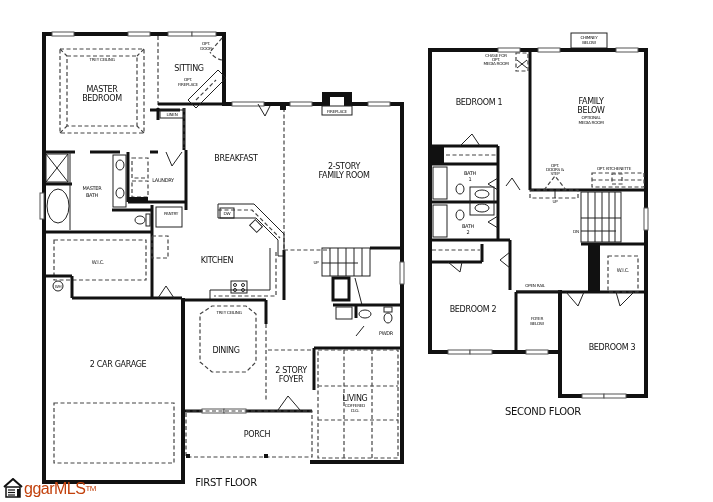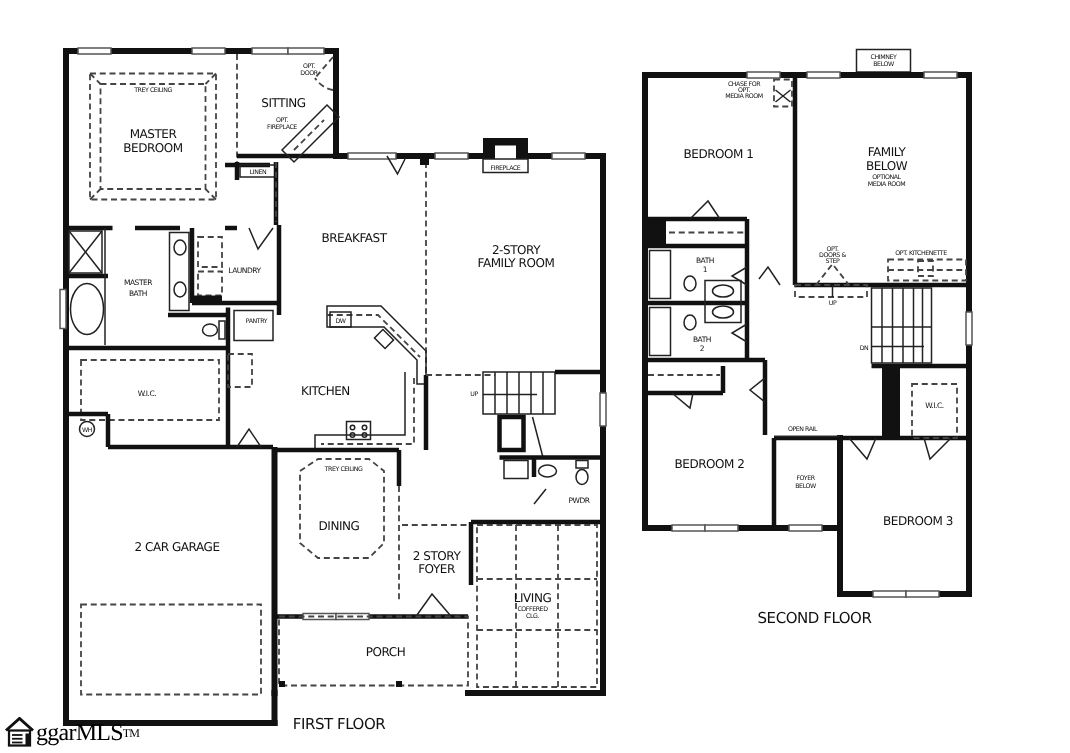--- a/index.html
+++ b/index.html
@@ -11,21 +11,21 @@
   .dash { fill:none; stroke:#444; stroke-width:1.2; stroke-dasharray:4 2.5; }
   .win { fill:#fff; stroke:#555; stroke-width:1; }
   .solid { fill:#111; }
   .lbl { font-family:"DejaVu Sans", sans-serif; fill:#111; text-anchor:middle; letter-spacing:-0.3px; }
   .l8 { font-size:8px; }
   .l5 { font-size:5px; }
   .l4 { font-size:4.2px; }
   .floor-title { font-size:10px; }
   .logo { position:absolute; left:2px; top:476px; height:22px; display:flex; align-items:flex-end; }
   .logo-house { width:22px; height:20px; position:relative; }
-  .logo-text { font-family:Liberation Serif, serif; font-size:16px; color:#000000; line-height:18px; letter-spacing:-0.5px; }
+  .logo-text { font-family:Liberation Sans, sans-serif; font-size:16px; color:#c2410c; line-height:18px; letter-spacing:-0.5px; }
   .logo-tm { font-size:8px; vertical-align:top; }
 </style>
 </head>
 <body>
 
 <svg width="713" height="502" viewBox="0 0 713 502">
 
   <g>
 
     <polyline class="wall" points="44,34 224,34 224,104 402,104 402,462 312,462"></polyline>

